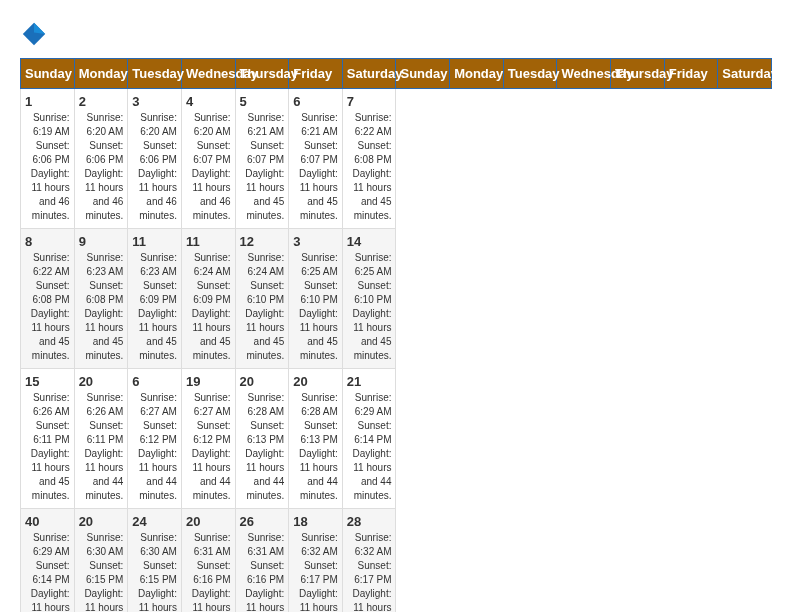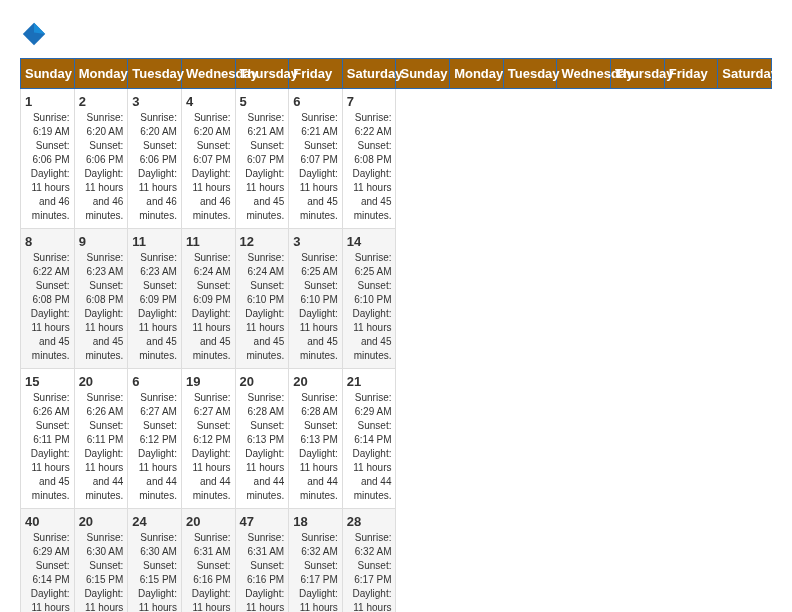--- a/index.html
+++ b/index.html
@@ -232,21 +232,21 @@
         </td>
         <td>
           <span class="day-num">24</span>
           <div class="day-info">Sunrise: 6:30 AM<br>Sunset: 6:15 PM<br>Daylight: 11 hours<br>and 44 minutes.</div>
         </td>
         <td>
           <span class="day-num">20</span>
           <div class="day-info">Sunrise: 6:31 AM<br>Sunset: 6:16 PM<br>Daylight: 11 hours<br>and 44 minutes.</div>
         </td>
         <td>
-          <span class="day-num">47</span>
+          <span class="day-num">26</span>
           <div class="day-info">Sunrise: 6:31 AM<br>Sunset: 6:16 PM<br>Daylight: 11 hours<br>and 44 minutes.</div>
         </td>
         <td>
           <span class="day-num">18</span>
           <div class="day-info">Sunrise: 6:32 AM<br>Sunset: 6:17 PM<br>Daylight: 11 hours<br>and 44 minutes.</div>
         </td>
         <td>
           <span class="day-num">28</span>
           <div class="day-info">Sunrise: 6:32 AM<br>Sunset: 6:17 PM<br>Daylight: 11 hours<br>and 45 minutes.</div>
         </td>

